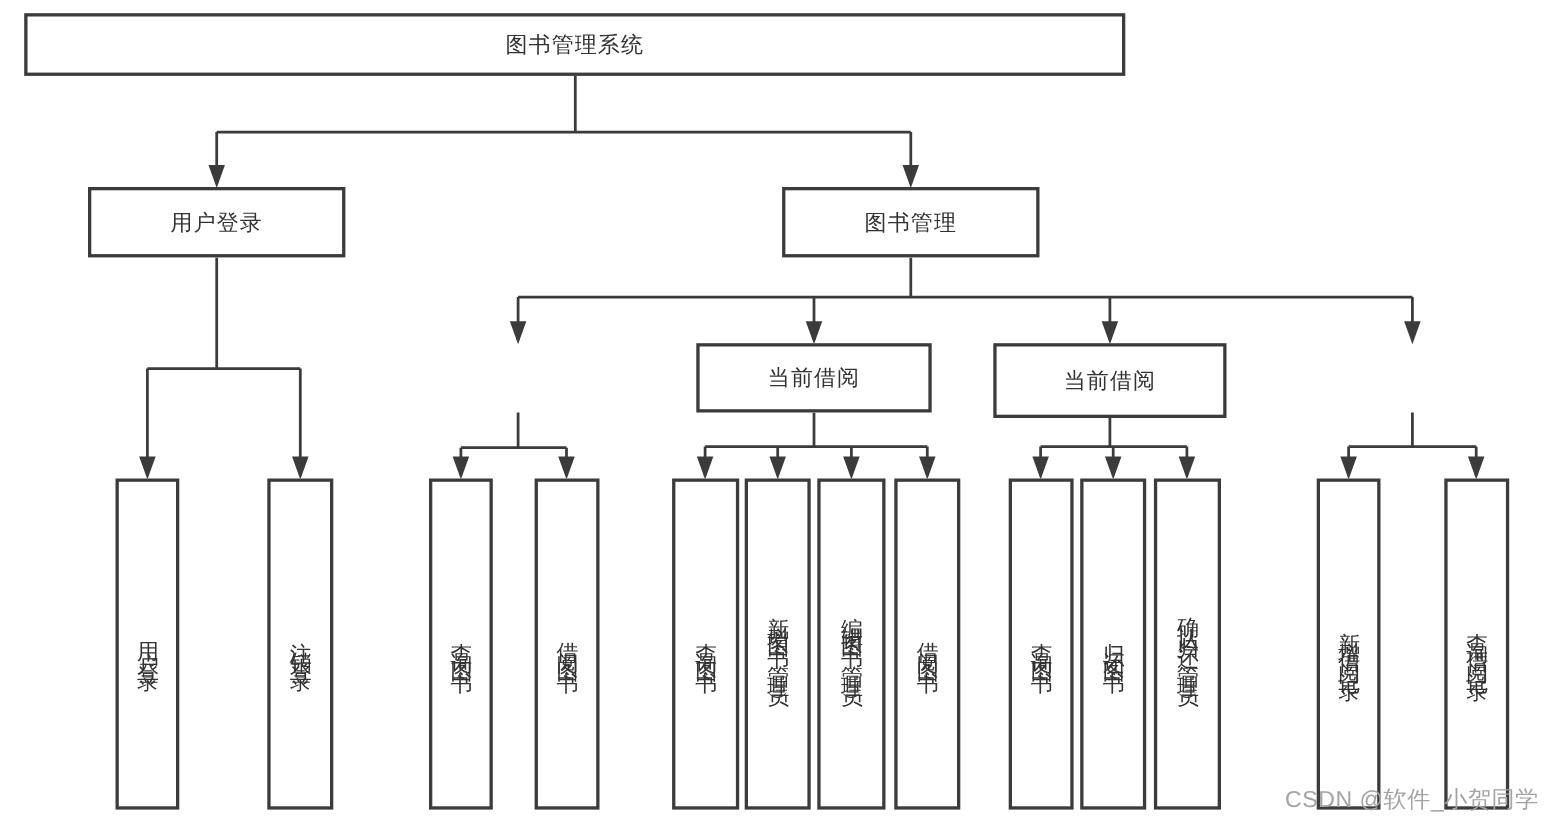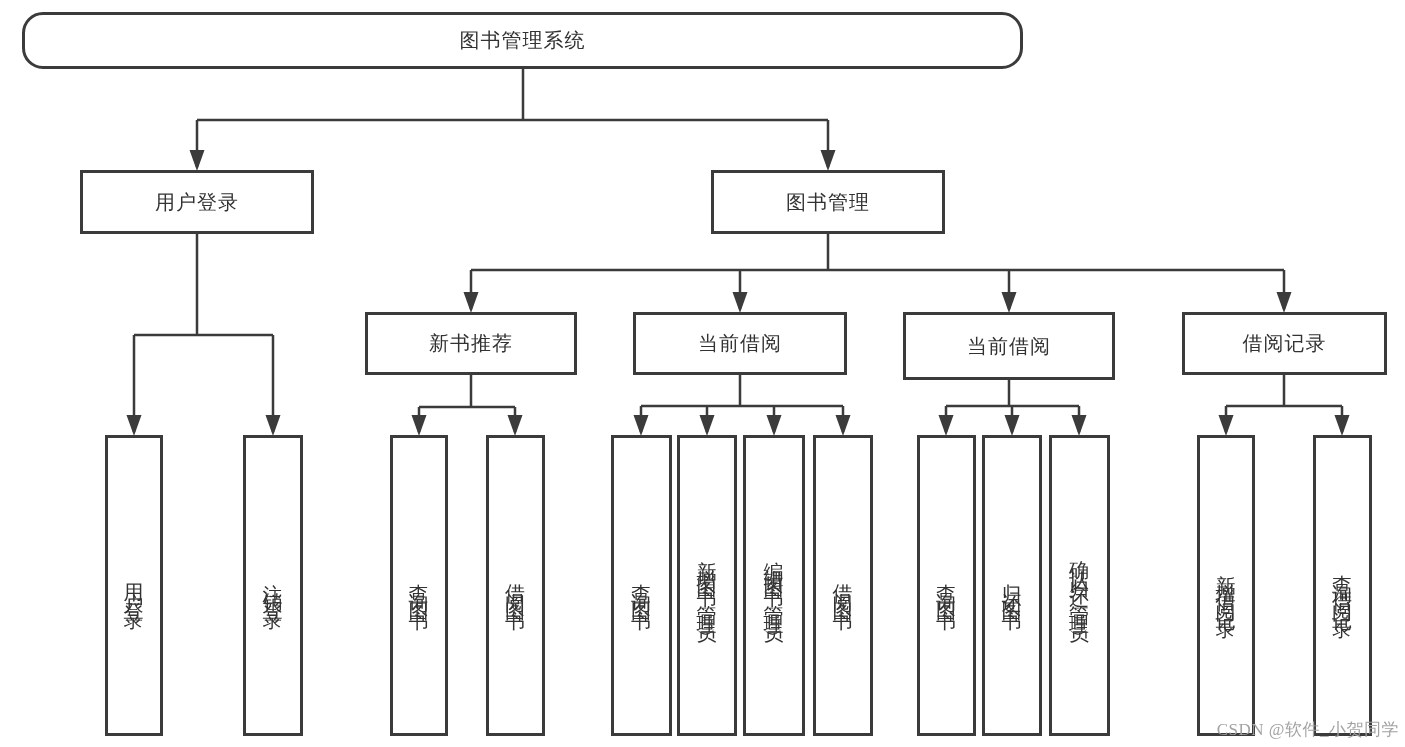--- a/index.html
+++ b/index.html
@@ -16,21 +16,21 @@
   .leaf{
     writing-mode:vertical-rl;
     letter-spacing:9px;
     font-size:20px;
     line-height:1;
     text-align:center;
   }
   .connectors{position:absolute;left:0;top:0;z-index:1;pointer-events:none;}
   .watermark{
     position:absolute;right:6px;bottom:6px;z-index:5;
-    font-size:17px;color:#a3a3a3;letter-spacing:0.5px;font-family:Liberation Serif, serif;
+    font-size:21px;color:#a3a3a3;letter-spacing:0.5px;
   }
 </style>
 </head>
 <body>
 
 <div class="stage">
 
   <svg class="connectors" width="1405" height="747" viewBox="0 0 1405 747">
     <defs>
       <polygon id="arrow" points="-7.5,-21 7.5,-21 0,0" fill="#3b3b3b"></polygon>
@@ -57,29 +57,27 @@
       <use href="#arrow" x="707" y="436"></use>
     <use href="#arrow" x="774" y="436"></use>
       <use href="#arrow" x="843" y="436"></use>
     <use href="#arrow" x="946" y="436"></use>
       <use href="#arrow" x="1012" y="436"></use>
     <use href="#arrow" x="1079" y="436"></use>
     <use href="#arrow" x="1226" y="436"></use>
       <use href="#arrow" x="1342" y="436"></use>
   </svg>
 
-  <div class="node" style="left:22px;top:12px;width:1001px;height:57px;border-radius:21px;">图书管理系统</div>
+  <div class="node" style="left:22px;top:12px;width:1001px;height:57px;">图书管理系统</div>
 
   <div class="node" style="left:80px;top:170px;width:234px;height:64px;">用户登录</div>
   <div class="node" style="left:711px;top:170px;width:234px;height:64px;">图书管理</div>
 
-  <div class="node" style="left:365px;top:312px;width:212px;height:63px;">新书推荐</div>
   <div class="node" style="left:633px;top:312px;width:214px;height:63px;">当前借阅</div>
   <div class="node" style="left:903px;top:312px;width:212px;height:68px;">当前借阅</div>
-  <div class="node" style="left:1182px;top:312px;width:205px;height:63px;">借阅记录</div>
 
   <div class="node leaf" style="left:105px;top:435px;width:58px;height:301px;">用户登录</div>
   <div class="node leaf" style="left:243px;top:435px;width:60px;height:301px;">注销登录</div>
 
   <div class="node leaf" style="left:390px;top:435px;width:58px;height:301px;">查询图书</div>
   <div class="node leaf" style="left:486px;top:435px;width:59px;height:301px;">借阅图书</div>
 
   <div class="node leaf" style="left:611px;top:435px;width:61px;height:301px;">查询图书</div>
   <div class="node leaf" style="left:677px;top:435px;width:60px;height:301px;">新增图书（管理员）</div>
   <div class="node leaf" style="left:743px;top:435px;width:62px;height:301px;">编辑图书（管理员）</div>

